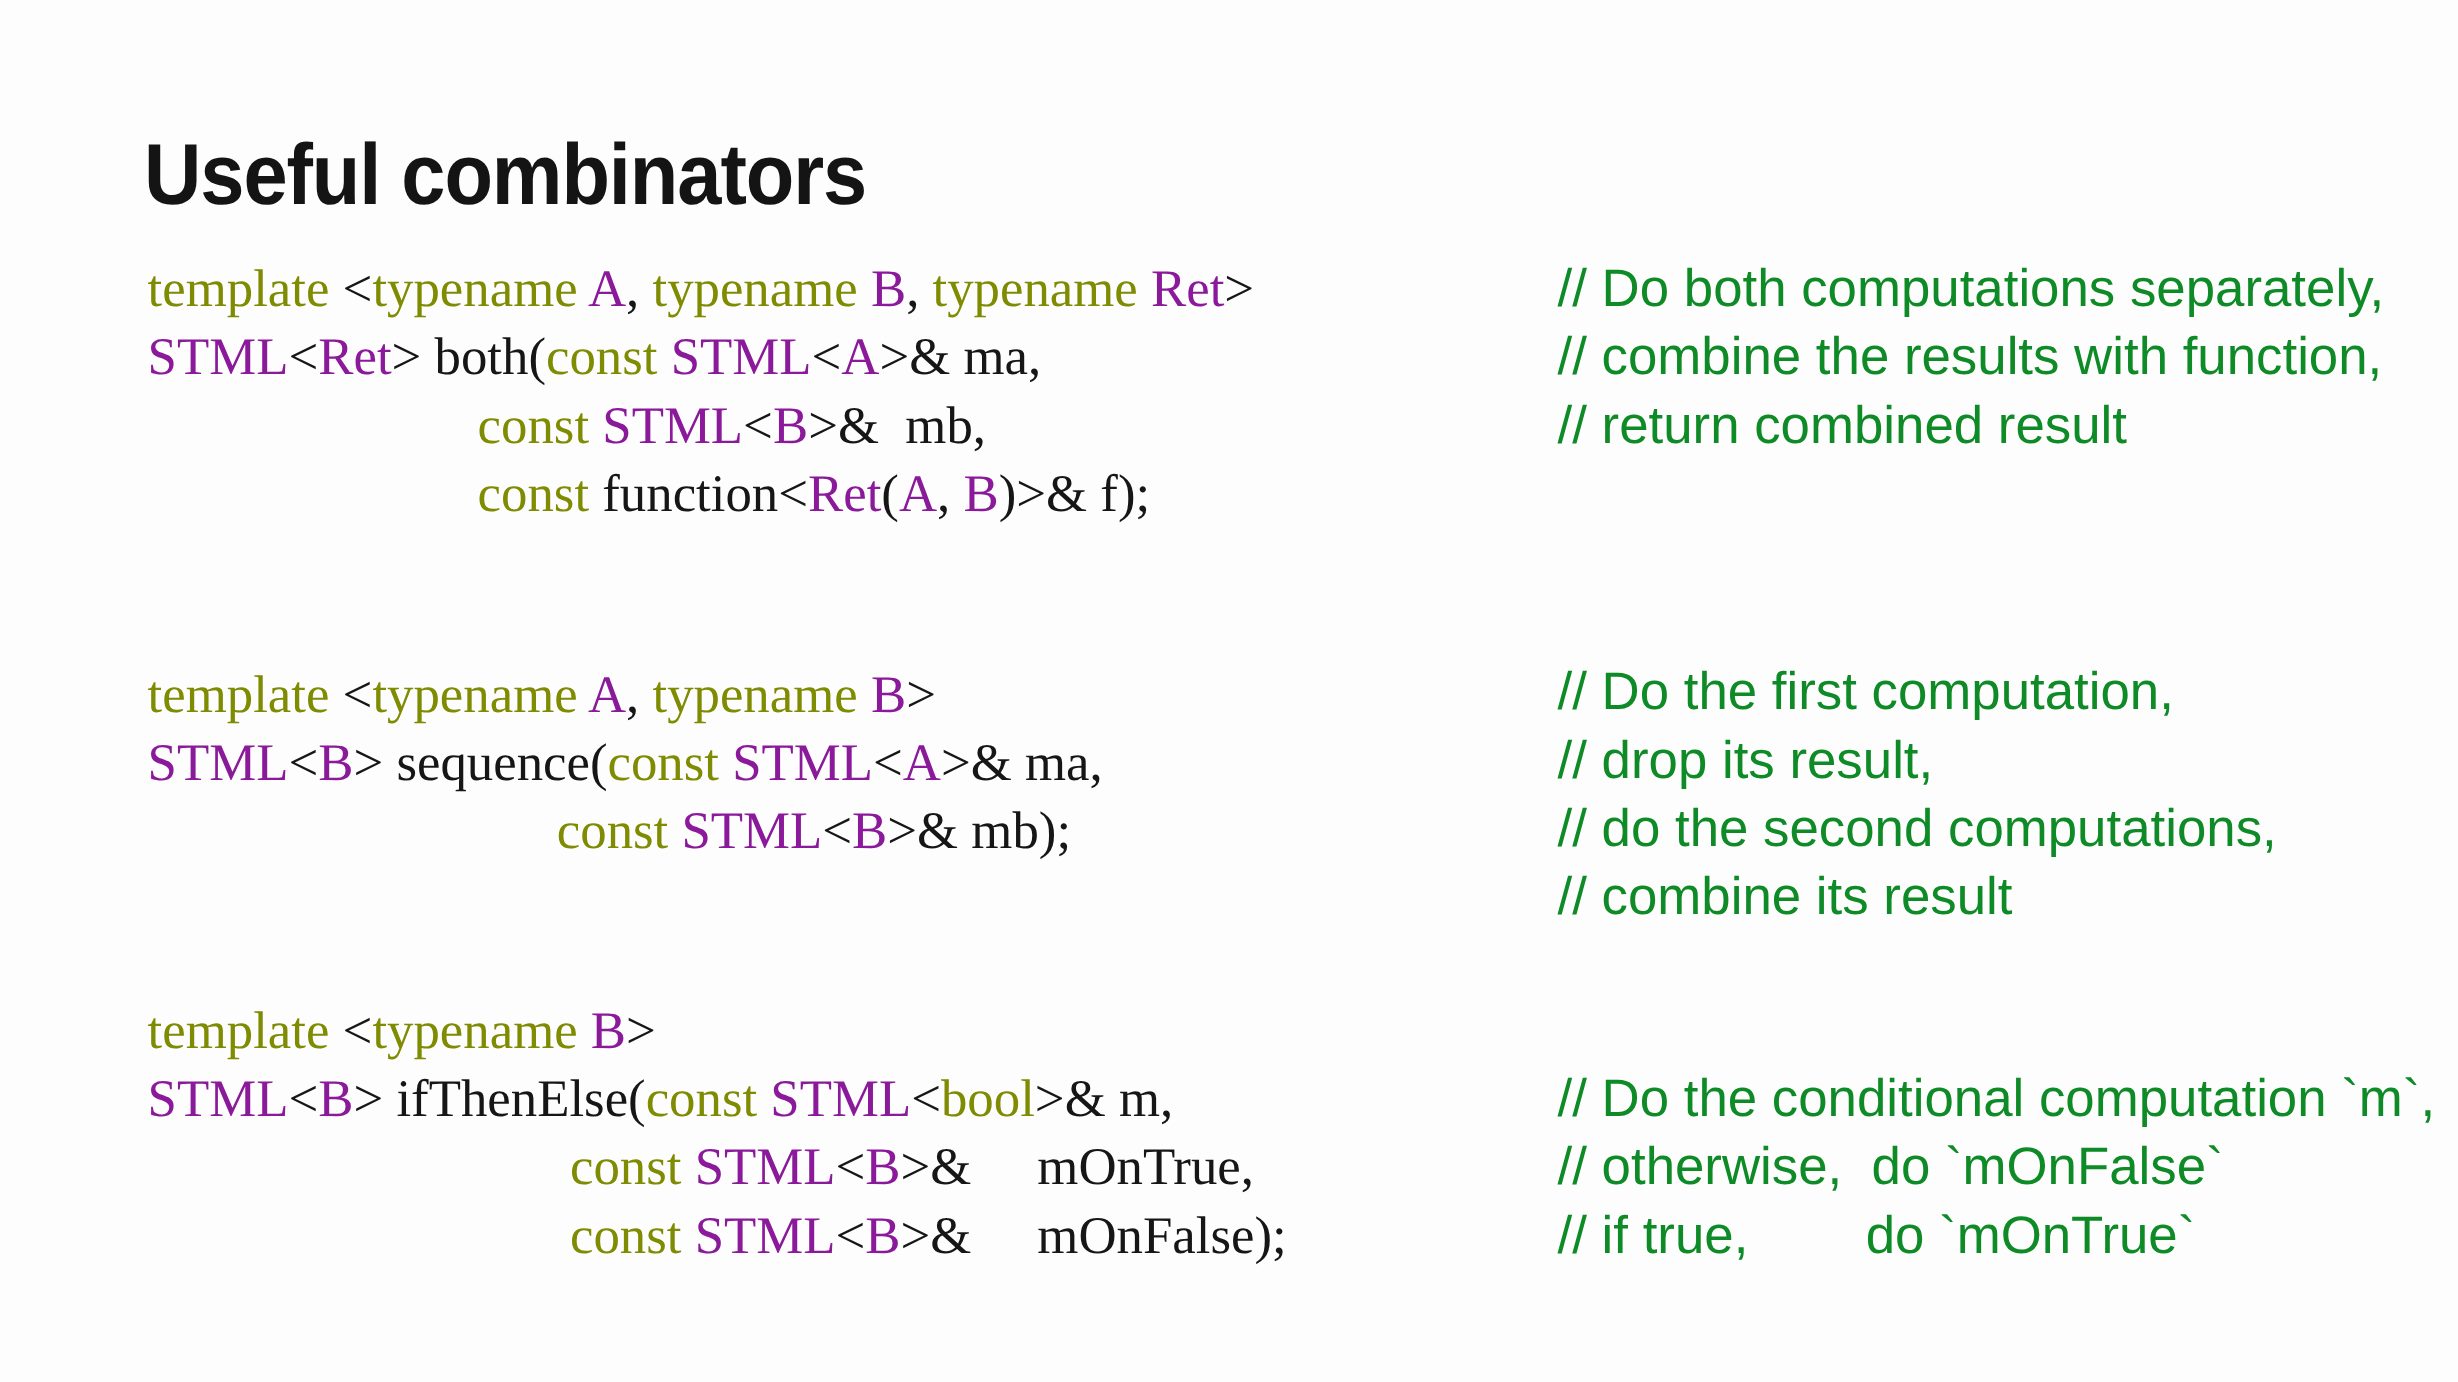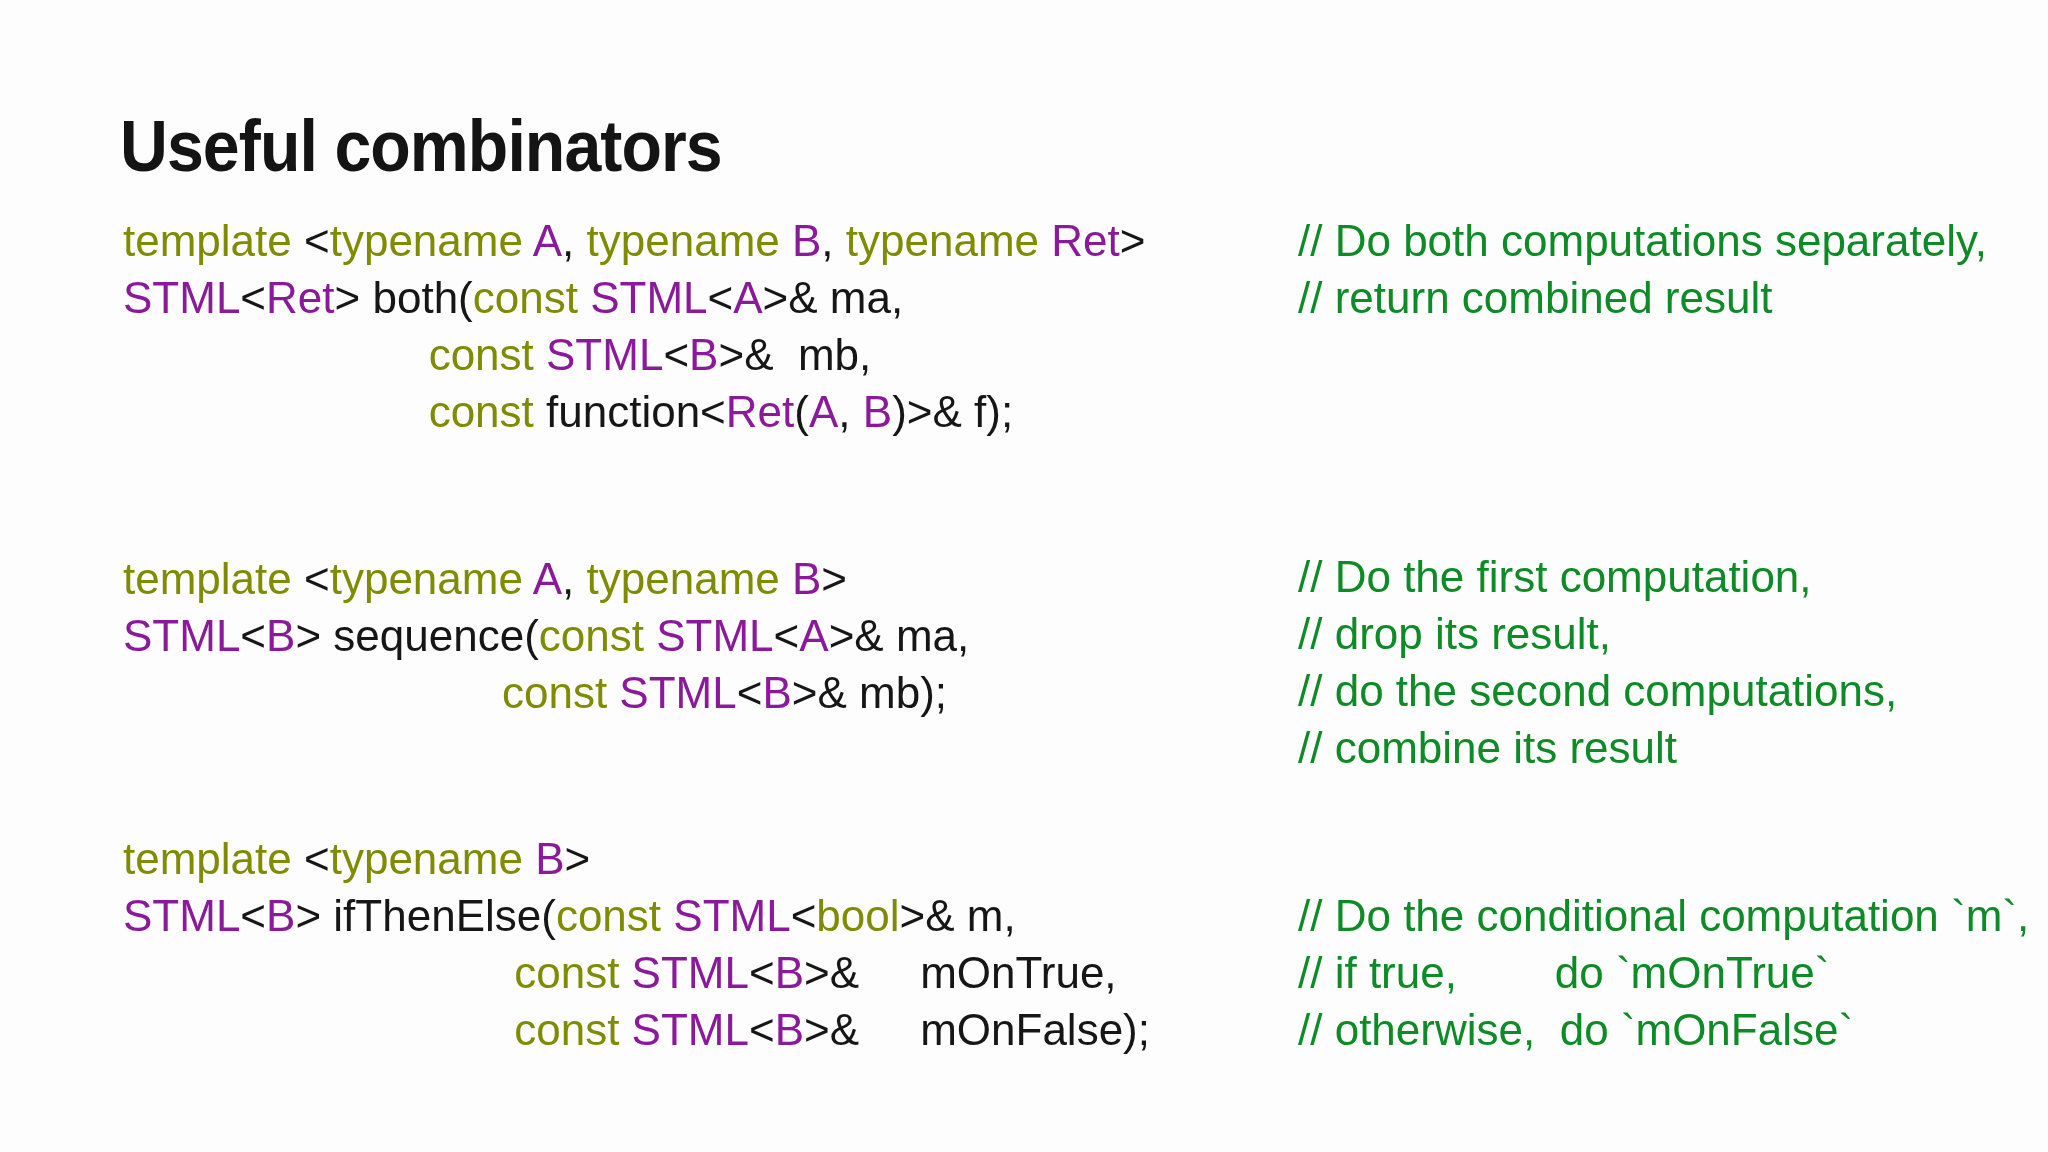--- a/index.html
+++ b/index.html
@@ -15,33 +15,33 @@
     color: var(--c-title, #141414);
     transform: scaleX(0.92); transform-origin: left top;
     white-space: pre;
   }
   .col {
     position: absolute;
     font-size: 44px; line-height: 57px;
     white-space: pre;
     color: var(--c-plain, #161616);
   }
-  .code-col    { left: 123px; }
+  .code-col    { left: 123px; font-family: Liberation Serif, serif; }
   .comment-col { left: 1298px; }
   .line { white-space: pre; }
   .k { color: var(--c-keyword, #7f8b00); }
   .t { color: var(--c-type, #8b1a9b); }
   .p { color: var(--c-plain, #161616); }
   .comment { color: var(--c-comment, #0e8b26); }
 </style>
 </head>
 <body>
 
 <h1 class="title">Useful combinators</h1>
 
 <div class="col code-col" style="top:212px"><div class="line"><span class="k">template </span><span class="p">&lt;</span><span class="k">typename </span><span class="t">A</span><span class="p">, </span><span class="k">typename </span><span class="t">B</span><span class="p">, </span><span class="k">typename </span><span class="t">Ret</span><span class="p">&gt;</span></div><div class="line"><span class="t">STML</span><span class="p">&lt;</span><span class="t">Ret</span><span class="p">&gt; both(</span><span class="k">const </span><span class="t">STML</span><span class="p">&lt;</span><span class="t">A</span><span class="p">&gt;&amp; ma,</span></div><div class="line"><span class="p">                         </span><span class="k">const </span><span class="t">STML</span><span class="p">&lt;</span><span class="t">B</span><span class="p">&gt;&amp;  mb,</span></div><div class="line"><span class="p">                         </span><span class="k">const </span><span class="p">function&lt;</span><span class="t">Ret</span><span class="p">(</span><span class="t">A</span><span class="p">, </span><span class="t">B</span><span class="p">)&gt;&amp; f);</span></div></div>
-<div class="col comment-col" style="top:212px"><div class="line comment">// Do both computations separately,</div><div class="line comment">// return combined result</div></div>
+<div class="col comment-col" style="top:212px"><div class="line comment">// Do both computations separately,</div><div class="line comment">// combine the results with function,</div><div class="line comment">// return combined result</div></div>
 
 <div class="col code-col" style="top:550px"><div class="line"><span class="k">template </span><span class="p">&lt;</span><span class="k">typename </span><span class="t">A</span><span class="p">, </span><span class="k">typename </span><span class="t">B</span><span class="p">&gt;</span></div><div class="line"><span class="t">STML</span><span class="p">&lt;</span><span class="t">B</span><span class="p">&gt; sequence(</span><span class="k">const </span><span class="t">STML</span><span class="p">&lt;</span><span class="t">A</span><span class="p">&gt;&amp; ma,</span></div><div class="line"><span class="p">                               </span><span class="k">const </span><span class="t">STML</span><span class="p">&lt;</span><span class="t">B</span><span class="p">&gt;&amp; mb);</span></div></div>
 <div class="col comment-col" style="top:548px"><div class="line comment">// Do the first computation,</div><div class="line comment">// drop its result,</div><div class="line comment">// do the second computations,</div><div class="line comment">// combine its result</div></div>
 
 <div class="col code-col" style="top:830px"><div class="line"><span class="k">template </span><span class="p">&lt;</span><span class="k">typename </span><span class="t">B</span><span class="p">&gt;</span></div><div class="line"><span class="t">STML</span><span class="p">&lt;</span><span class="t">B</span><span class="p">&gt; ifThenElse(</span><span class="k">const </span><span class="t">STML</span><span class="p">&lt;</span><span class="k">bool</span><span class="p">&gt;&amp; m,</span></div><div class="line"><span class="p">                                </span><span class="k">const </span><span class="t">STML</span><span class="p">&lt;</span><span class="t">B</span><span class="p">&gt;&amp;     mOnTrue,</span></div><div class="line"><span class="p">                                </span><span class="k">const </span><span class="t">STML</span><span class="p">&lt;</span><span class="t">B</span><span class="p">&gt;&amp;     mOnFalse);</span></div></div>
-<div class="col comment-col" style="top:887px"><div class="line comment">// Do the conditional computation `m`,</div><div class="line comment">// if true,        do `mOnTrue`</div><div class="line comment">// otherwise,  do `mOnFalse`</div></div>
+<div class="col comment-col" style="top:887px"><div class="line comment">// Do the conditional computation `m`,</div><div class="line comment">// otherwise,  do `mOnFalse`</div><div class="line comment">// if true,        do `mOnTrue`</div></div>
 
 </body></html>

